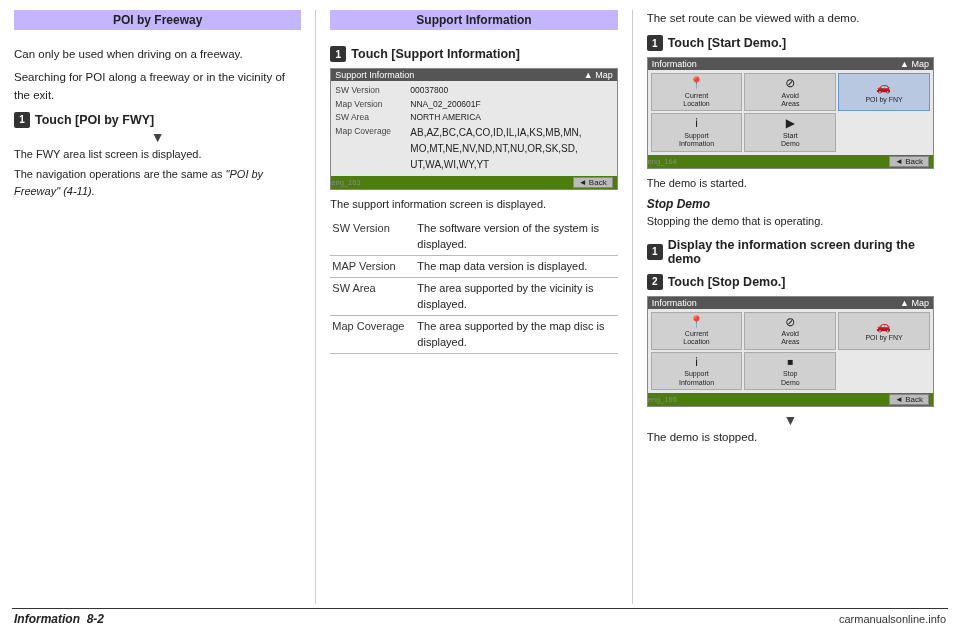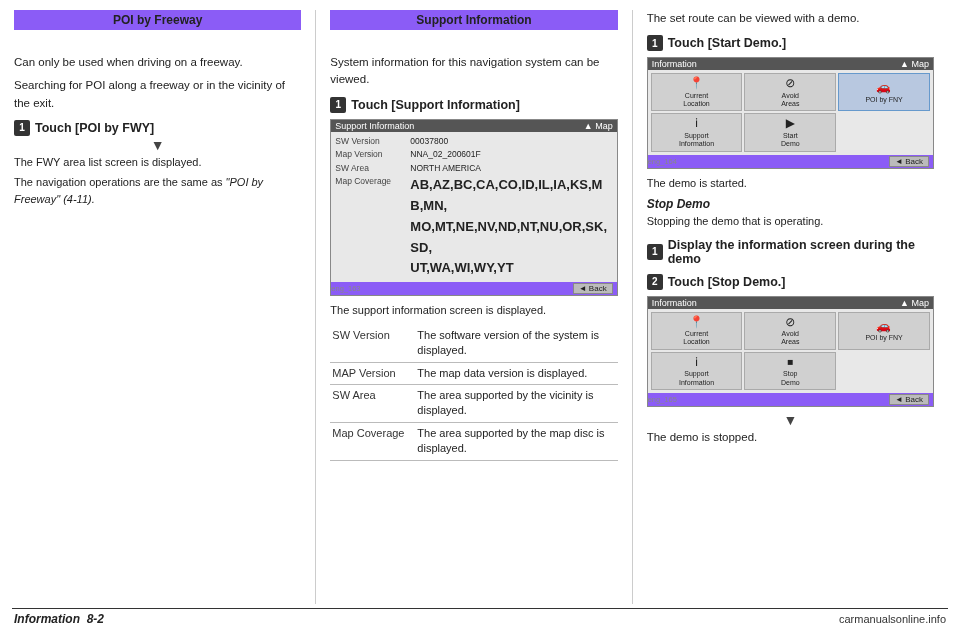--- a/index.html
+++ b/index.html
@@ -33,26 +33,26 @@
       border-right: 1px solid #ccc;
     }
     .col:last-child {
       border-right: none;
     }
     .col:first-child {
       padding-left: 2px;
     }
 
     .col-header {
-      background: #8b5cf6;
+      background: #c4b5fd;
       text-align: center;
       font-weight: bold;
       font-size: 12px;
       padding: 3px 6px;
-      margin-bottom: 24px;
+      margin-bottom: 16px;
     }
 
     .body-text {
       font-size: 11.5px;
       line-height: 1.5;
       margin-bottom: 6px;
     }
 
     .step-block {
       margin: 8px 0 6px 0;
@@ -135,21 +135,21 @@
       flex-shrink: 0;
     }
 
     .ui-screenshot .ui-value {
       color: #222;
     }
 
     .ui-screenshot .ui-footer {
       display: flex;
       justify-content: flex-end;
-      background: #8b5cf6;
+      background: #4d7c0f;
       padding: 1px 4px;
       font-size: 8.5px;
     }
 
     .ui-back-btn {
       background: #bbb;
       border: 1px solid #888;
       padding: 0 5px;
       font-size: 8px;
     }
@@ -271,21 +271,20 @@
         <div class="arrow-down">▼</div>
         <div class="sub-text">The FWY area list screen is displayed.</div>
         <div class="sub-text">
           <span>The navigation operations are the same as </span><span class="italic-text">"POI by Freeway" (4-11).</span>
         </div>
       </div>
     </div>
 
     <div class="col">
       <div class="col-header">Support Information</div>
-      <div class="body-text">System information for this navigation system can be viewed.</div>
 
       <div class="step-block">
         <div class="step-label">
           <span class="step-num">1</span>
           <span>Touch [Support Information]</span>
         </div>
       </div>
 
       <div class="ui-screenshot">
         <div class="ui-header">
@@ -300,21 +299,21 @@
           <div class="ui-row">
             <span class="ui-label">Map Version</span>
             <span class="ui-value">NNA_02_200601F</span>
           </div>
           <div class="ui-row">
             <span class="ui-label">SW Area</span>
             <span class="ui-value">NORTH AMERICA</span>
           </div>
           <div class="ui-row">
             <span class="ui-label">Map Coverage</span>
-            <span class="ui-value" style="word-break:break-all;font-size:13px;font-weight:bold;">AB,AZ,BC,CA,CO,ID,IL,IA,KS,MB,MN,<br>MO,MT,NE,NV,ND,NT,NU,OR,SK,SD,<br>UT,WA,WI,WY,YT</span>
+            <span class="ui-value" style="word-break:break-all;font-size:10px;">AB,AZ,BC,CA,CO,ID,IL,IA,KS,MB,MN,<br>MO,MT,NE,NV,ND,NT,NU,OR,SK,SD,<br>UT,WA,WI,WY,YT</span>
           </div>
         </div>
         <div class="ui-footer">
           <span class="ui-back-btn">◄ Back</span>
         </div>
         <div class="watermark">eng_163</div>
       </div>
 
       <div class="sub-text" style="margin-bottom:4px;">The support information screen is displayed.</div>
 

